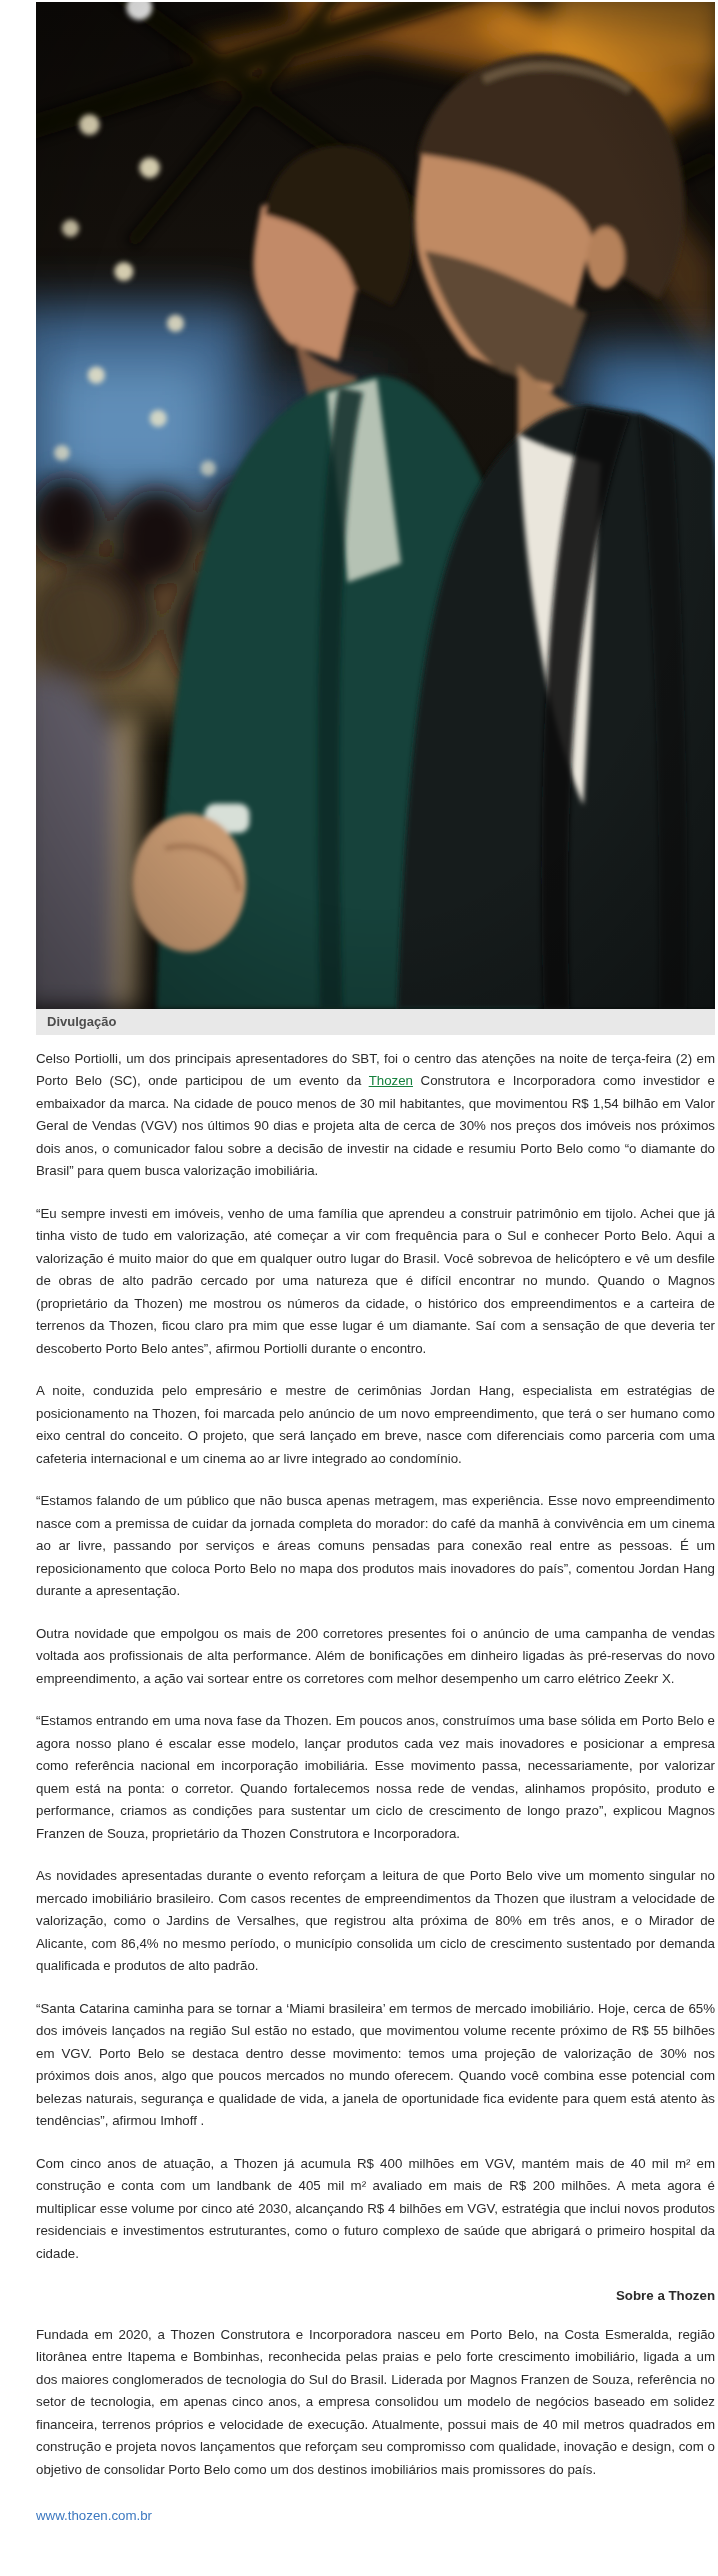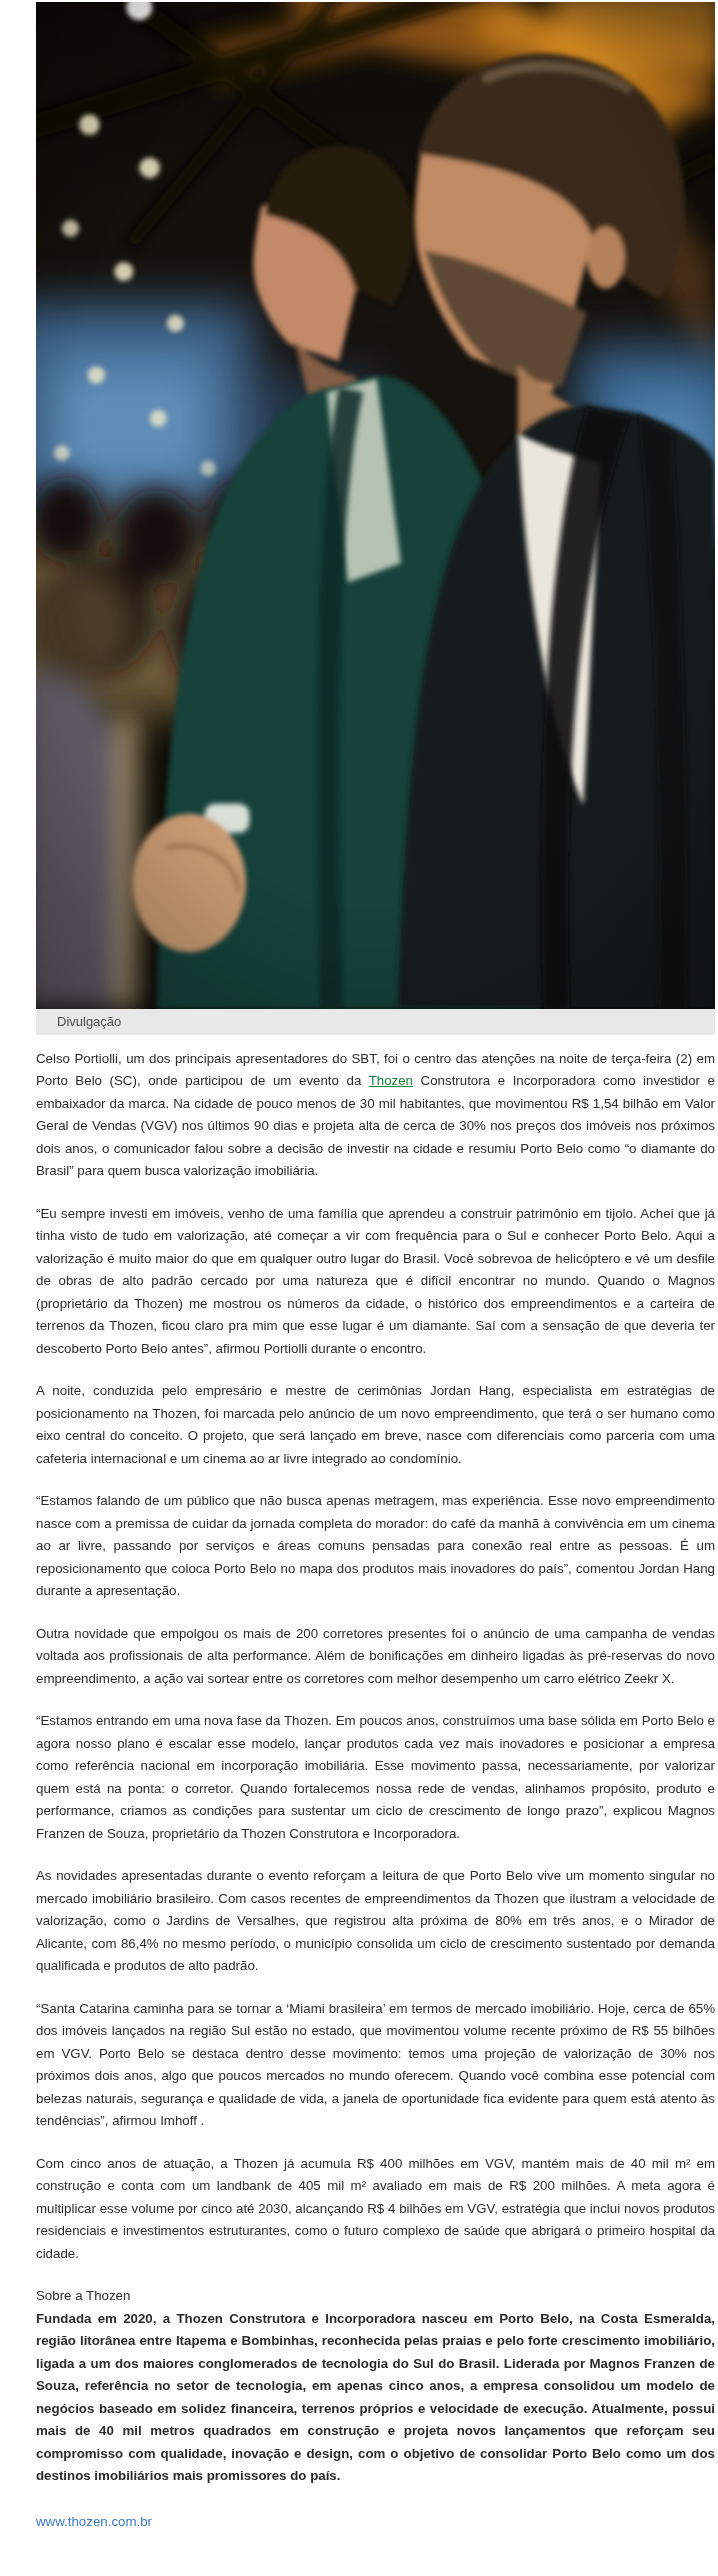--- a/index.html
+++ b/index.html
@@ -25,46 +25,47 @@
     height: 1007px;
   }
   .caption-bar {
     width: 679px;
     box-sizing: border-box;
     background: #e8e8e8;
     color: #4d4d4d;
     font-size: 13px;
     line-height: 26px;
     height: 26px;
-    padding-left: 21px;
+    padding-left: 11px;
+    font-weight: bold;
   }
   .article {
     width: 679px;
     color: #2b2b2b;
   }
   .article p {
     font-size: 13.3px;
     line-height: 22.5px;
     text-align: justify;
     margin: 20px 0;
     color: #2b2b2b;
   }
   .article p.first {
     margin-top: 13px;
   }
   .about-heading {
     font-size: 13.3px;
     line-height: 22.5px;
-    font-weight: normal;
+    font-weight: bold;
     margin: 20px 0 0 0;
     color: #2b2b2b;
+    text-align: right;
   }
   .article p.about-text {
-    margin-top: 0;
-    font-weight: bold;
+    margin-top: 16px;
   }
   a.inline-link {
     color: #15803d;
     text-decoration: underline;
   }
   a.website-link {
     color: #3c78c0;
     text-decoration: none;
     font-size: 13.3px;
     line-height: 22.5px;

